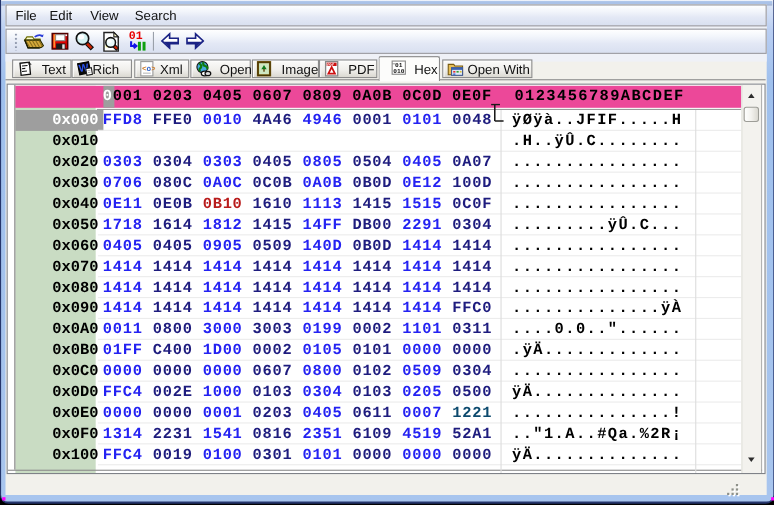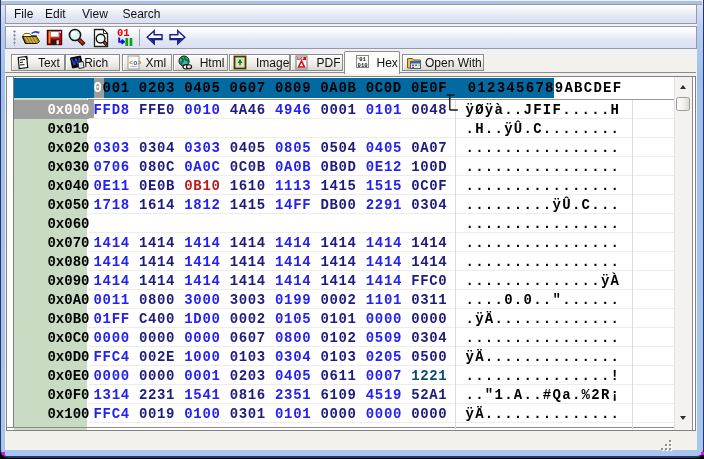--- a/index.html
+++ b/index.html
@@ -24,21 +24,21 @@
  background:linear-gradient(180deg,#fbfbfa 0%,#f0efec 55%,#dbd9d2 100%);
  box-shadow:inset 1px 1px 0 #ffffff;font-size:12px;color:#111;white-space:nowrap;}
 .ticn{position:absolute;left:3px;top:0px;}
 .tlb{position:absolute;left:26px;top:1px;}
 #paneline{position:absolute;left:0;top:68px;width:691px;height:1px;background:#8c8c8c;}
 #tabhex{position:absolute;left:338.5px;top:46.5px;width:54px;height:22px;background:#fcfcfb;
  border:1px solid #8c8c8c;border-bottom:none;border-radius:2px 2px 0 0;font-size:12px;color:#111;}
 
 #hexc{position:absolute;left:1px;top:71.5px;width:687.5px;height:353px;border:1px solid #7f8288;background:#ffffff;}
 #hexc .inner{position:absolute;left:0;top:0;width:686px;height:353px;overflow:hidden;}
-#ghead{position:absolute;left:6.7px;top:1.5px;width:540px;height:19.5px;background:#0369a1;}
+#ghead{position:absolute;left:6.7px;top:1.5px;width:660px;height:19.5px;background:#ec4899;}
 #hline{position:absolute;left:81px;top:22.5px;width:586px;height:1px;background:#9a9a9a;}
 #gaddr{position:absolute;left:6.7px;top:1.5px;width:73.8px;height:351.5px;background:#c9dcc3;}
 #ctll{position:absolute;left:5.5px;top:0;width:1.2px;height:350.5px;background:#7f7f7f;}
 #ghead .csel{position:absolute;left:80.8px;top:0;width:9.1px;height:19.5px;background:#9e9e9e;}
 .mono{font-family:"Liberation Mono",monospace;font-weight:bold;font-size:14px;}
 #hhex{position:absolute;left:79.8px;top:1.9px;color:#000;letter-spacing:0.67px;}
 #hhex .w{color:#fff;}
 #hasc{position:absolute;left:454px;top:1.9px;color:#000;letter-spacing:1.27px;}
 .row{position:absolute;left:0;width:667px;height:19px;}
 .acell{position:absolute;left:6.7px;top:0;width:80.8px;height:19px;text-align:right;padding-right:5px;box-sizing:border-box;
@@ -153,21 +153,21 @@
 </svg></span>
       <span class="tlb" style="left:23.0px">Xml</span>
     </div>
 <div class="tab" style="left:167.7px;width:53.8px">
       <span class="ticn"><svg width="16" height="15" viewBox="0 0 16 15">
 <circle cx="7" cy="6" r="5" fill="#44aadd" stroke="#111"></circle>
 <path d="M4 2.6 q3 2 1.5 4 q-2 1 -.5 3 M8 1.5 q-1 3 1.5 3.5 q2.5 .5 2 3" fill="none" stroke="#0c7a0c" stroke-width="2"></path>
 <ellipse cx="9" cy="11.8" rx="3" ry="2.2" fill="#fff" stroke="#111" stroke-width="1.1"></ellipse>
 <ellipse cx="12" cy="11.8" rx="2.6" ry="2" fill="#ddd" stroke="#111" stroke-width="1.1"></ellipse>
 </svg></span>
-      <span class="tlb" style="left:26.0px">Html</span>
+      <span class="tlb" style="left:26.0px">Open</span>
     </div>
 <div class="tab" style="left:224.0px;width:58.7px">
       <span class="ticn"><svg width="15" height="15" viewBox="0 0 15 15">
 <rect x="1.5" y="1.5" width="11" height="12" fill="#cfe8c2" stroke="#7a5c10" stroke-width="2"></rect>
 <rect x="1.5" y="1.5" width="11" height="12" fill="none" stroke="#3a2c00" stroke-width=".8"></rect>
 <path d="M7 4 l2.4 4 h-4.8 z" fill="#0d7a1a"></path>
 <rect x="6.4" y="7.6" width="1.2" height="2.6" fill="#5c3a00"></rect>
 </svg></span>
       <span class="tlb" style="left:26.0px">Image</span>
     </div>
@@ -238,20 +238,21 @@
           <div class="hx"><b style="color:#2422f2">0E11</b><span> </span><b style="color:#1e1c7e">0E0B</b><span> </span><b style="color:#b91c1c">0B10</b><span> </span><b style="color:#1e1c7e">1610</b><span> </span><b style="color:#2422f2">1113</b><span> </span><b style="color:#1e1c7e">1415</b><span> </span><b style="color:#2422f2">1515</b><span> </span><b style="color:#1e1c7e">0C0F</b></div>
           <div class="asc">................</div>
         </div>
 <div class="row" style="top:118.5px">
           <div class="acell">0x050</div>
           <div class="hx"><b style="color:#2422f2">1718</b><span> </span><b style="color:#1e1c7e">1614</b><span> </span><b style="color:#2422f2">1812</b><span> </span><b style="color:#1e1c7e">1415</b><span> </span><b style="color:#2422f2">14FF</b><span> </span><b style="color:#1e1c7e">DB00</b><span> </span><b style="color:#2422f2">2291</b><span> </span><b style="color:#1e1c7e">0304</b></div>
           <div class="asc">.........ÿÛ.C...</div>
         </div>
 <div class="row" style="top:137.5px">
           <div class="acell">0x060</div>
+          <div class="hx"><b style="color:#2422f2">0405</b><span> </span><b style="color:#1e1c7e">0405</b><span> </span><b style="color:#2422f2">0905</b><span> </span><b style="color:#1e1c7e">0509</b><span> </span><b style="color:#2422f2">140D</b><span> </span><b style="color:#1e1c7e">0B0D</b><span> </span><b style="color:#2422f2">1414</b><span> </span><b style="color:#1e1c7e">1414</b></div>
           <div class="asc">................</div>
         </div>
 <div class="row" style="top:156.5px">
           <div class="acell">0x070</div>
           <div class="hx"><b style="color:#2422f2">1414</b><span> </span><b style="color:#1e1c7e">1414</b><span> </span><b style="color:#2422f2">1414</b><span> </span><b style="color:#1e1c7e">1414</b><span> </span><b style="color:#2422f2">1414</b><span> </span><b style="color:#1e1c7e">1414</b><span> </span><b style="color:#2422f2">1414</b><span> </span><b style="color:#1e1c7e">1414</b></div>
           <div class="asc">................</div>
         </div>
 <div class="row" style="top:175.5px">
           <div class="acell">0x080</div>
           <div class="hx"><b style="color:#2422f2">1414</b><span> </span><b style="color:#1e1c7e">1414</b><span> </span><b style="color:#2422f2">1414</b><span> </span><b style="color:#1e1c7e">1414</b><span> </span><b style="color:#2422f2">1414</b><span> </span><b style="color:#1e1c7e">1414</b><span> </span><b style="color:#2422f2">1414</b><span> </span><b style="color:#1e1c7e">1414</b></div>

